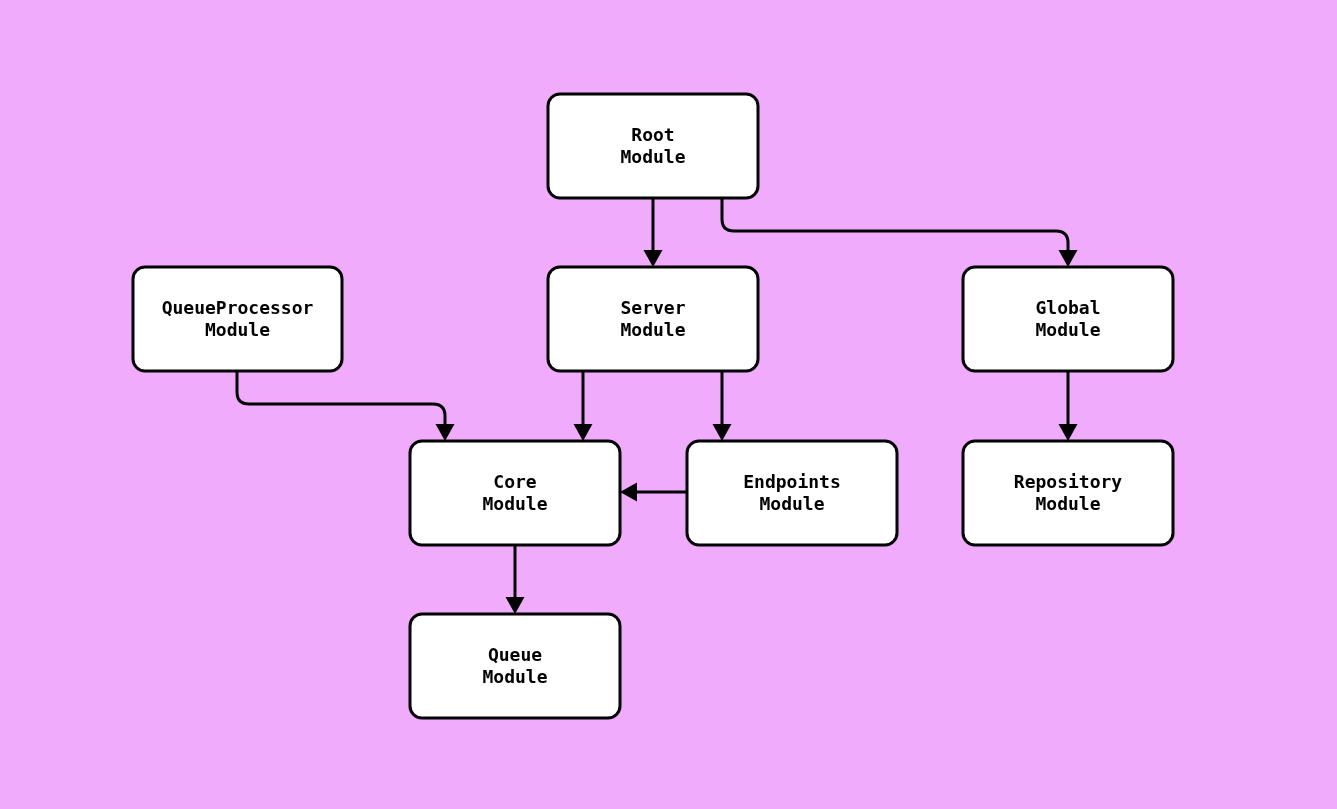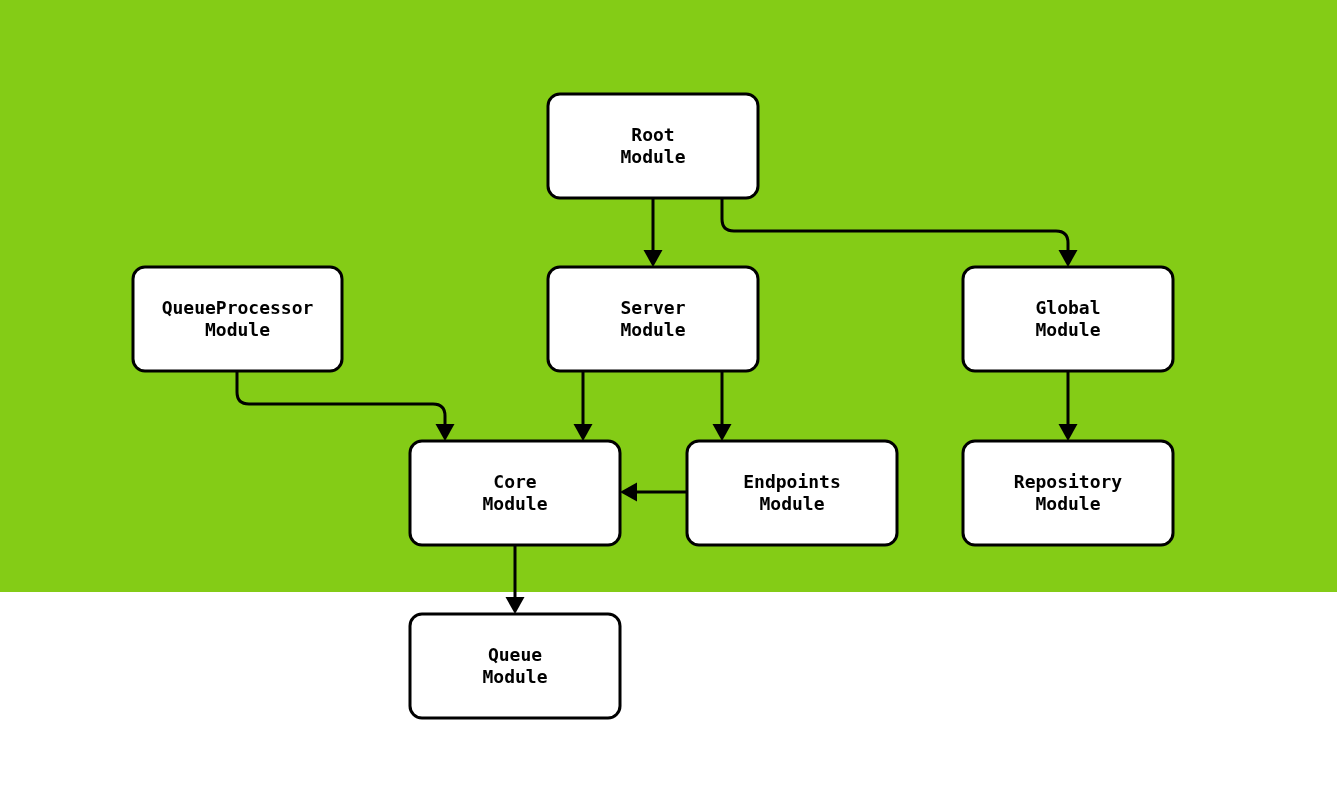--- a/index.html
+++ b/index.html
@@ -10,22 +10,22 @@
   }
   body {
     width: 1337px;
     height: 809px;
     font-family: "DejaVu Sans Mono", "Liberation Mono", monospace;
     overflow: hidden;
   }
   #diagram-canvas {
     position: relative;
     width: 1337px;
-    height: 592px;
-    background: #84cc16;
+    height: 809px;
+    background: #f0abfc;
   }
   svg.diagram {
     display: block;
     width: 1337px;
     height: 809px;
   }
   .node-rect {
     fill: #ffffff;
     stroke: #000000;
     stroke-width: 3;

